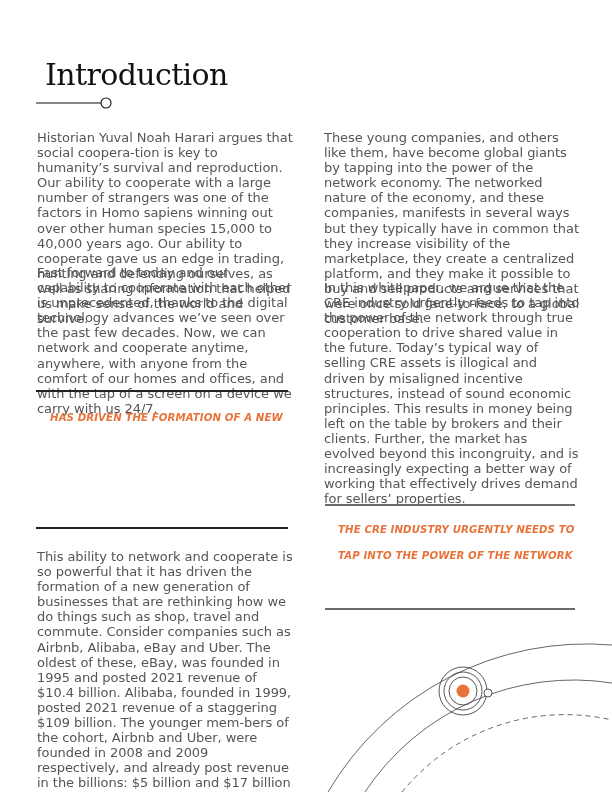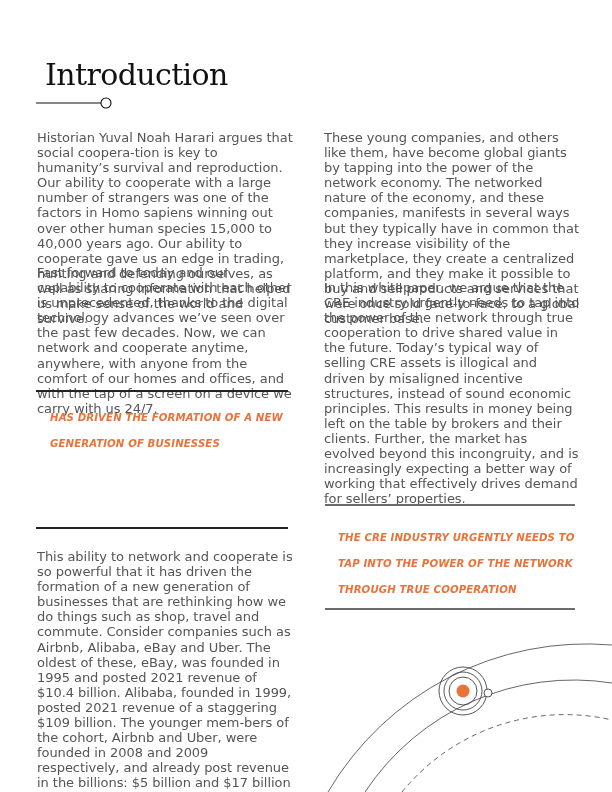--- a/index.html
+++ b/index.html
@@ -79,34 +79,32 @@
   <line x1="0" y1="7" x2="65" y2="7" stroke="#111" stroke-width="1.1"></line>
   <circle cx="70" cy="7" r="5" fill="none" stroke="#111" stroke-width="1.1"></circle>
 </svg>
 
 <p class="body-text col-left" style="top:130px;">Historian Yuval Noah Harari argues that social coopera-tion is key to humanity’s survival and reproduction. Our ability to cooperate with a large number of strangers was one of the factors in Homo sapiens winning out over other human species 15,000 to 40,000 years ago. Our ability to cooperate gave us an edge in trading, hunting and defending ourselves, as well as sharing information that helped us make sense of the world and survive.</p>
 <p class="body-text col-left" style="top:265px;">Fast forward to today and our capability to cooperate with each other is unprecedented, thanks to the digital technology advances we’ve seen over the past few decades. Now, we can network and cooperate anytime, anywhere, with anyone from the comfort of our homes and offices, and with the tap of a screen on a device we carry with us 24/7.</p>
 
 <div class="rule" style="left:36px; top:390px; width:252px;"></div>
 <div class="pullquote" style="left:50px; top:405px;">
   <span class="pq-line">HAS DRIVEN THE FORMATION OF A NEW</span>
-  <span class="pq-line">GENERATION OF BUSINESSES</span>
 </div>
 <div class="rule" style="left:36px; top:527px; width:252px;"></div>
 
 <p class="body-text col-left" style="top:549px;">This ability to network and cooperate is so powerful that it has driven the formation of a new generation of businesses that are rethinking how we do things such as shop, travel and commute. Consider companies such as Airbnb, Alibaba, eBay and Uber. The oldest of these, eBay, was founded in 1995 and posted 2021 revenue of $10.4 billion. Alibaba, founded in 1999, posted 2021 revenue of a staggering $109 billion. The younger mem-bers of the cohort, Airbnb and Uber, were founded in 2008 and 2009 respectively, and already post revenue in the billions: $5 billion and $17 billion in 2021 respectively.</p>
 
 <p class="body-text col-right" style="top:130px;">These young companies, and others like them, have become global giants by tapping into the power of the network economy. The networked nature of the economy, and these companies, manifests in several ways but they typically have in common that they increase visibility of the marketplace, they create a centralized platform, and they make it possible to buy and sell products and services that were once sold face-to-face, to a global customer base.</p>
 <p class="body-text col-right" style="top:280px;">In this whitepaper, we argue that the CRE industry urgently needs to tap into the power of the network through true cooperation to drive shared value in the future. Today’s typical way of selling CRE assets is illogical and driven by misaligned incentive structures, instead of sound economic principles. This results in money being left on the table by brokers and their clients. Further, the market has evolved beyond this incongruity, and is increasingly expecting a better way of working that effectively drives demand for sellers’ properties.</p>
 
 <div class="rule grey" style="left:325px; top:504px; width:250px;"></div>
-<div class="pullquote" style="left:338px; top:517px;margin-top:8px;">
+<div class="pullquote" style="left:338px; top:517px;">
   <span class="pq-line">THE CRE INDUSTRY URGENTLY NEEDS TO</span>
   <span class="pq-line">TAP INTO THE POWER OF THE NETWORK</span>
-  <span class="pq-line">THROUGH TRUE COOPERATION</span>
 </div>
 <div class="rule grey" style="left:325px; top:608px; width:250px;"></div>
 
 <svg class="graphic" viewBox="0 0 292 172">
 
   <path d="M 8 172 A 300 300 0 0 1 292 25" fill="none" stroke="#555" stroke-width="0.9"></path>
 
   <path d="M 45 172 A 250 250 0 0 1 292 63" fill="none" stroke="#555" stroke-width="0.9"></path>
 
   <path d="M 82 172 A 210 210 0 0 1 292 100" fill="none" stroke="#555" stroke-width="0.9" stroke-dasharray="5 4"></path>

